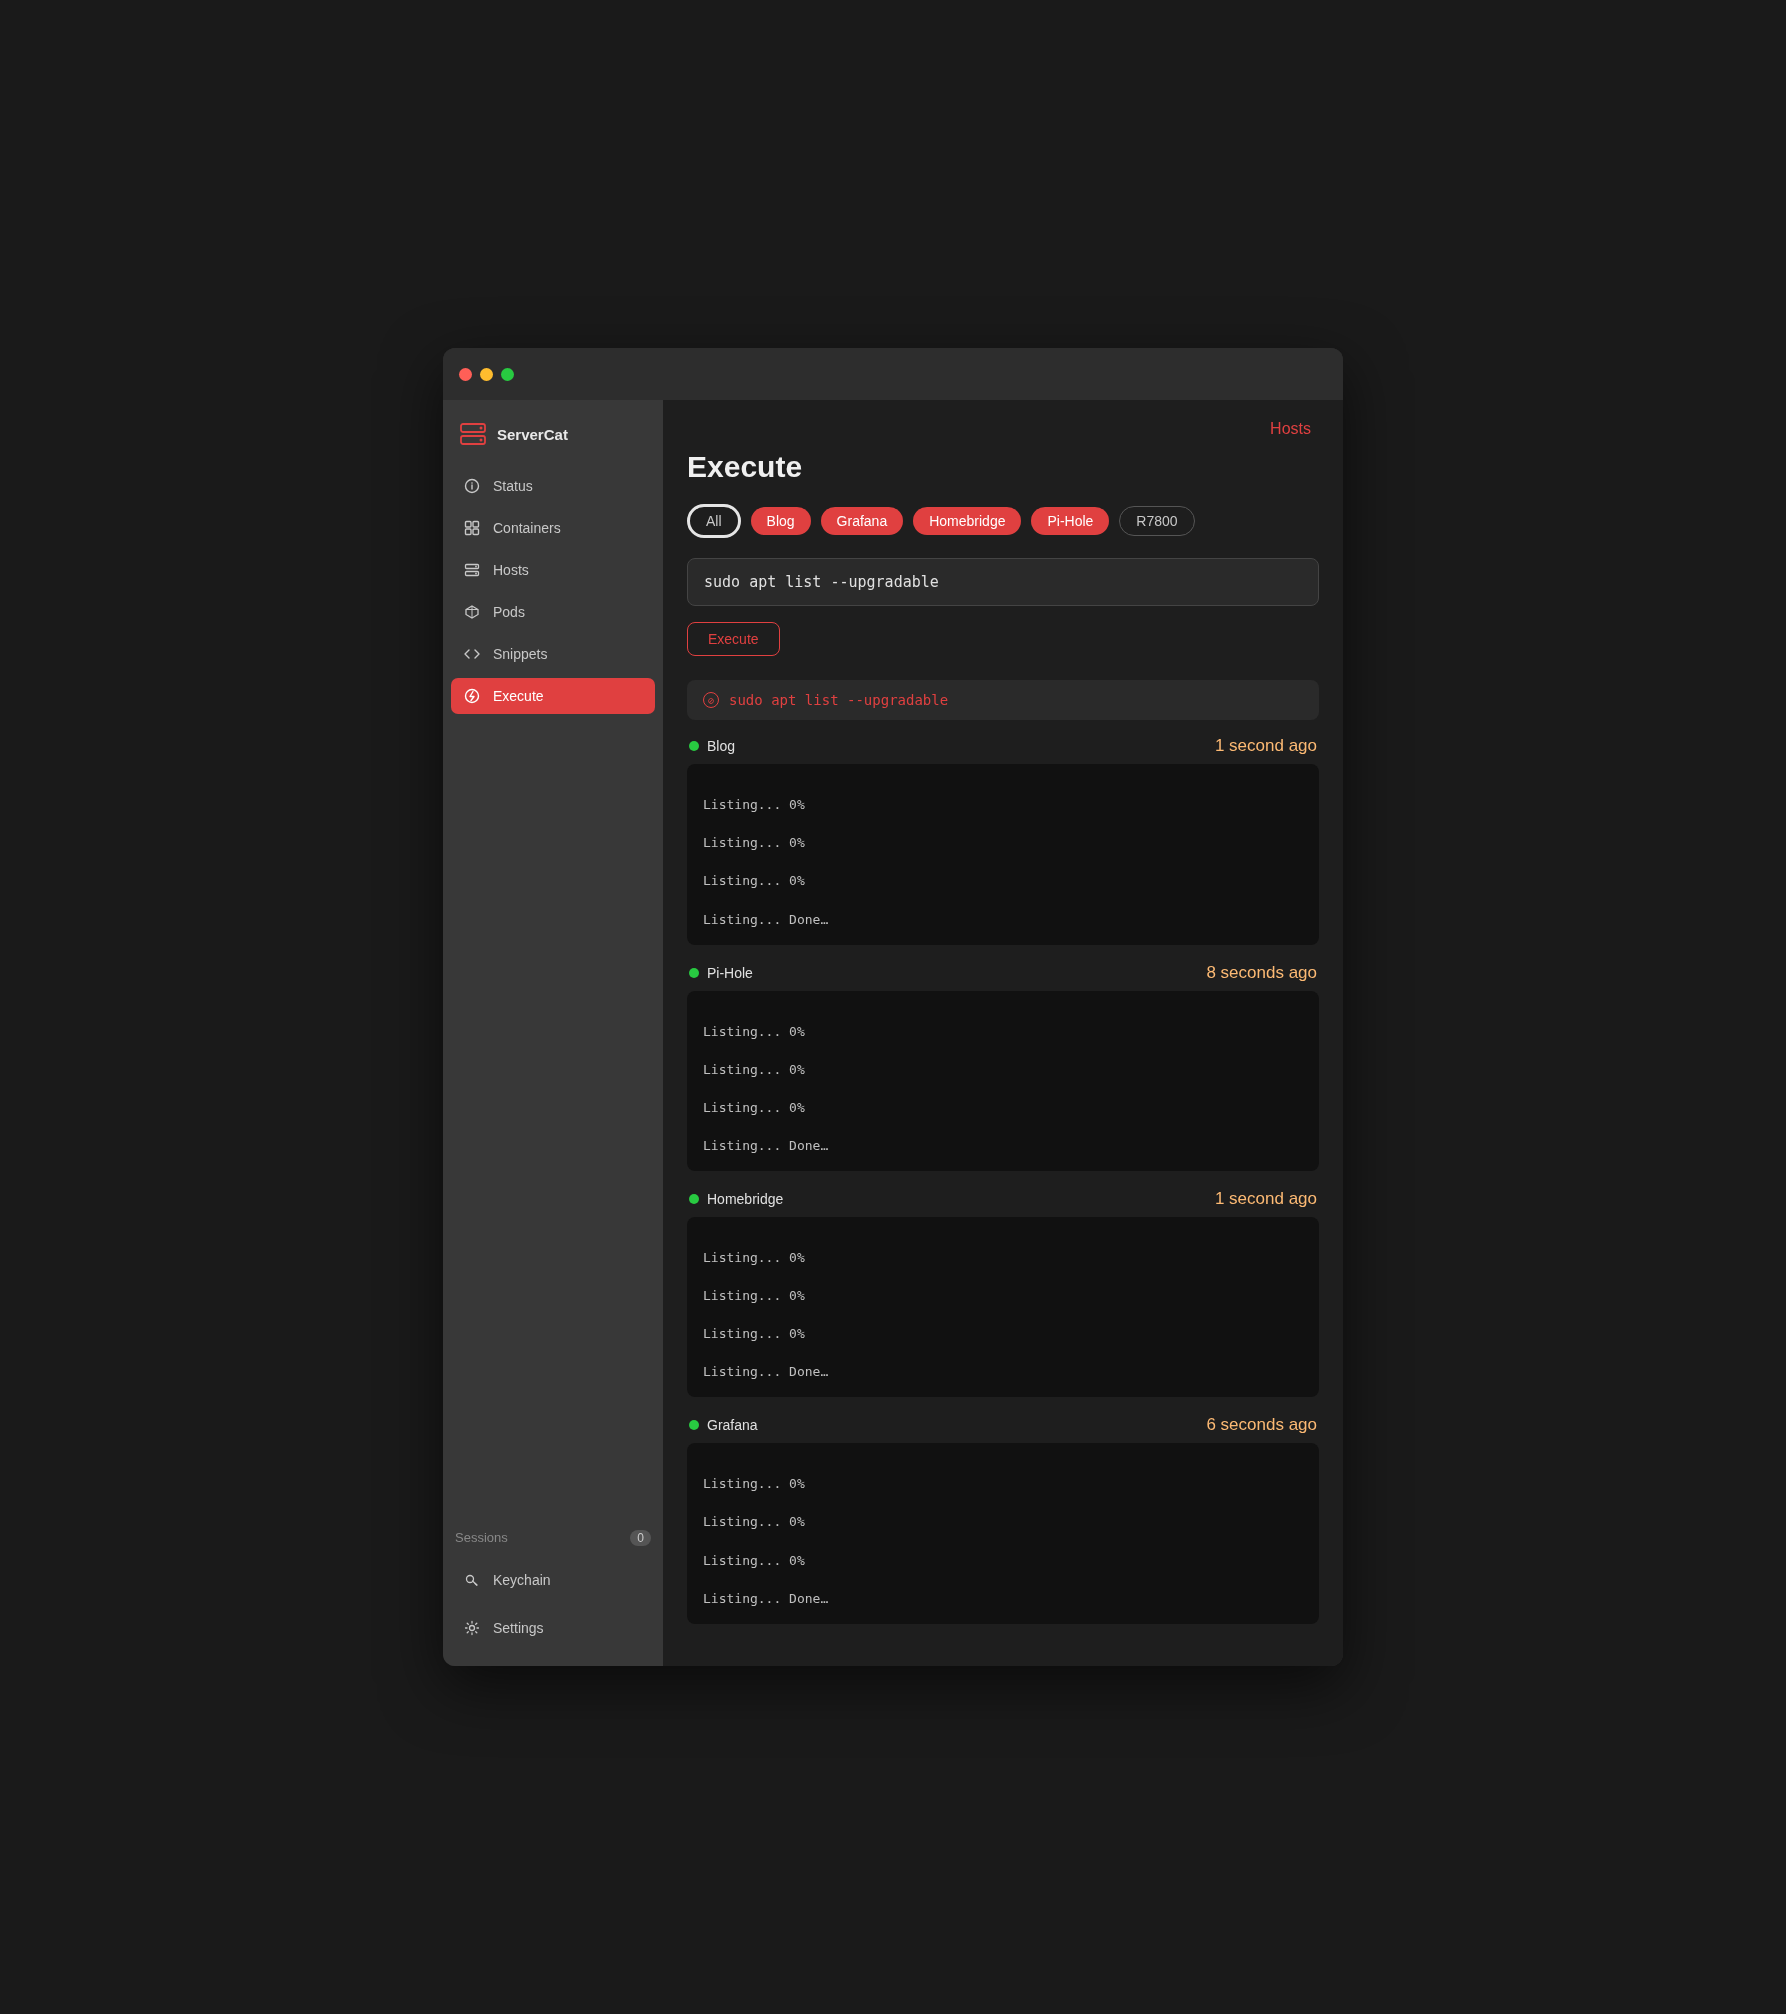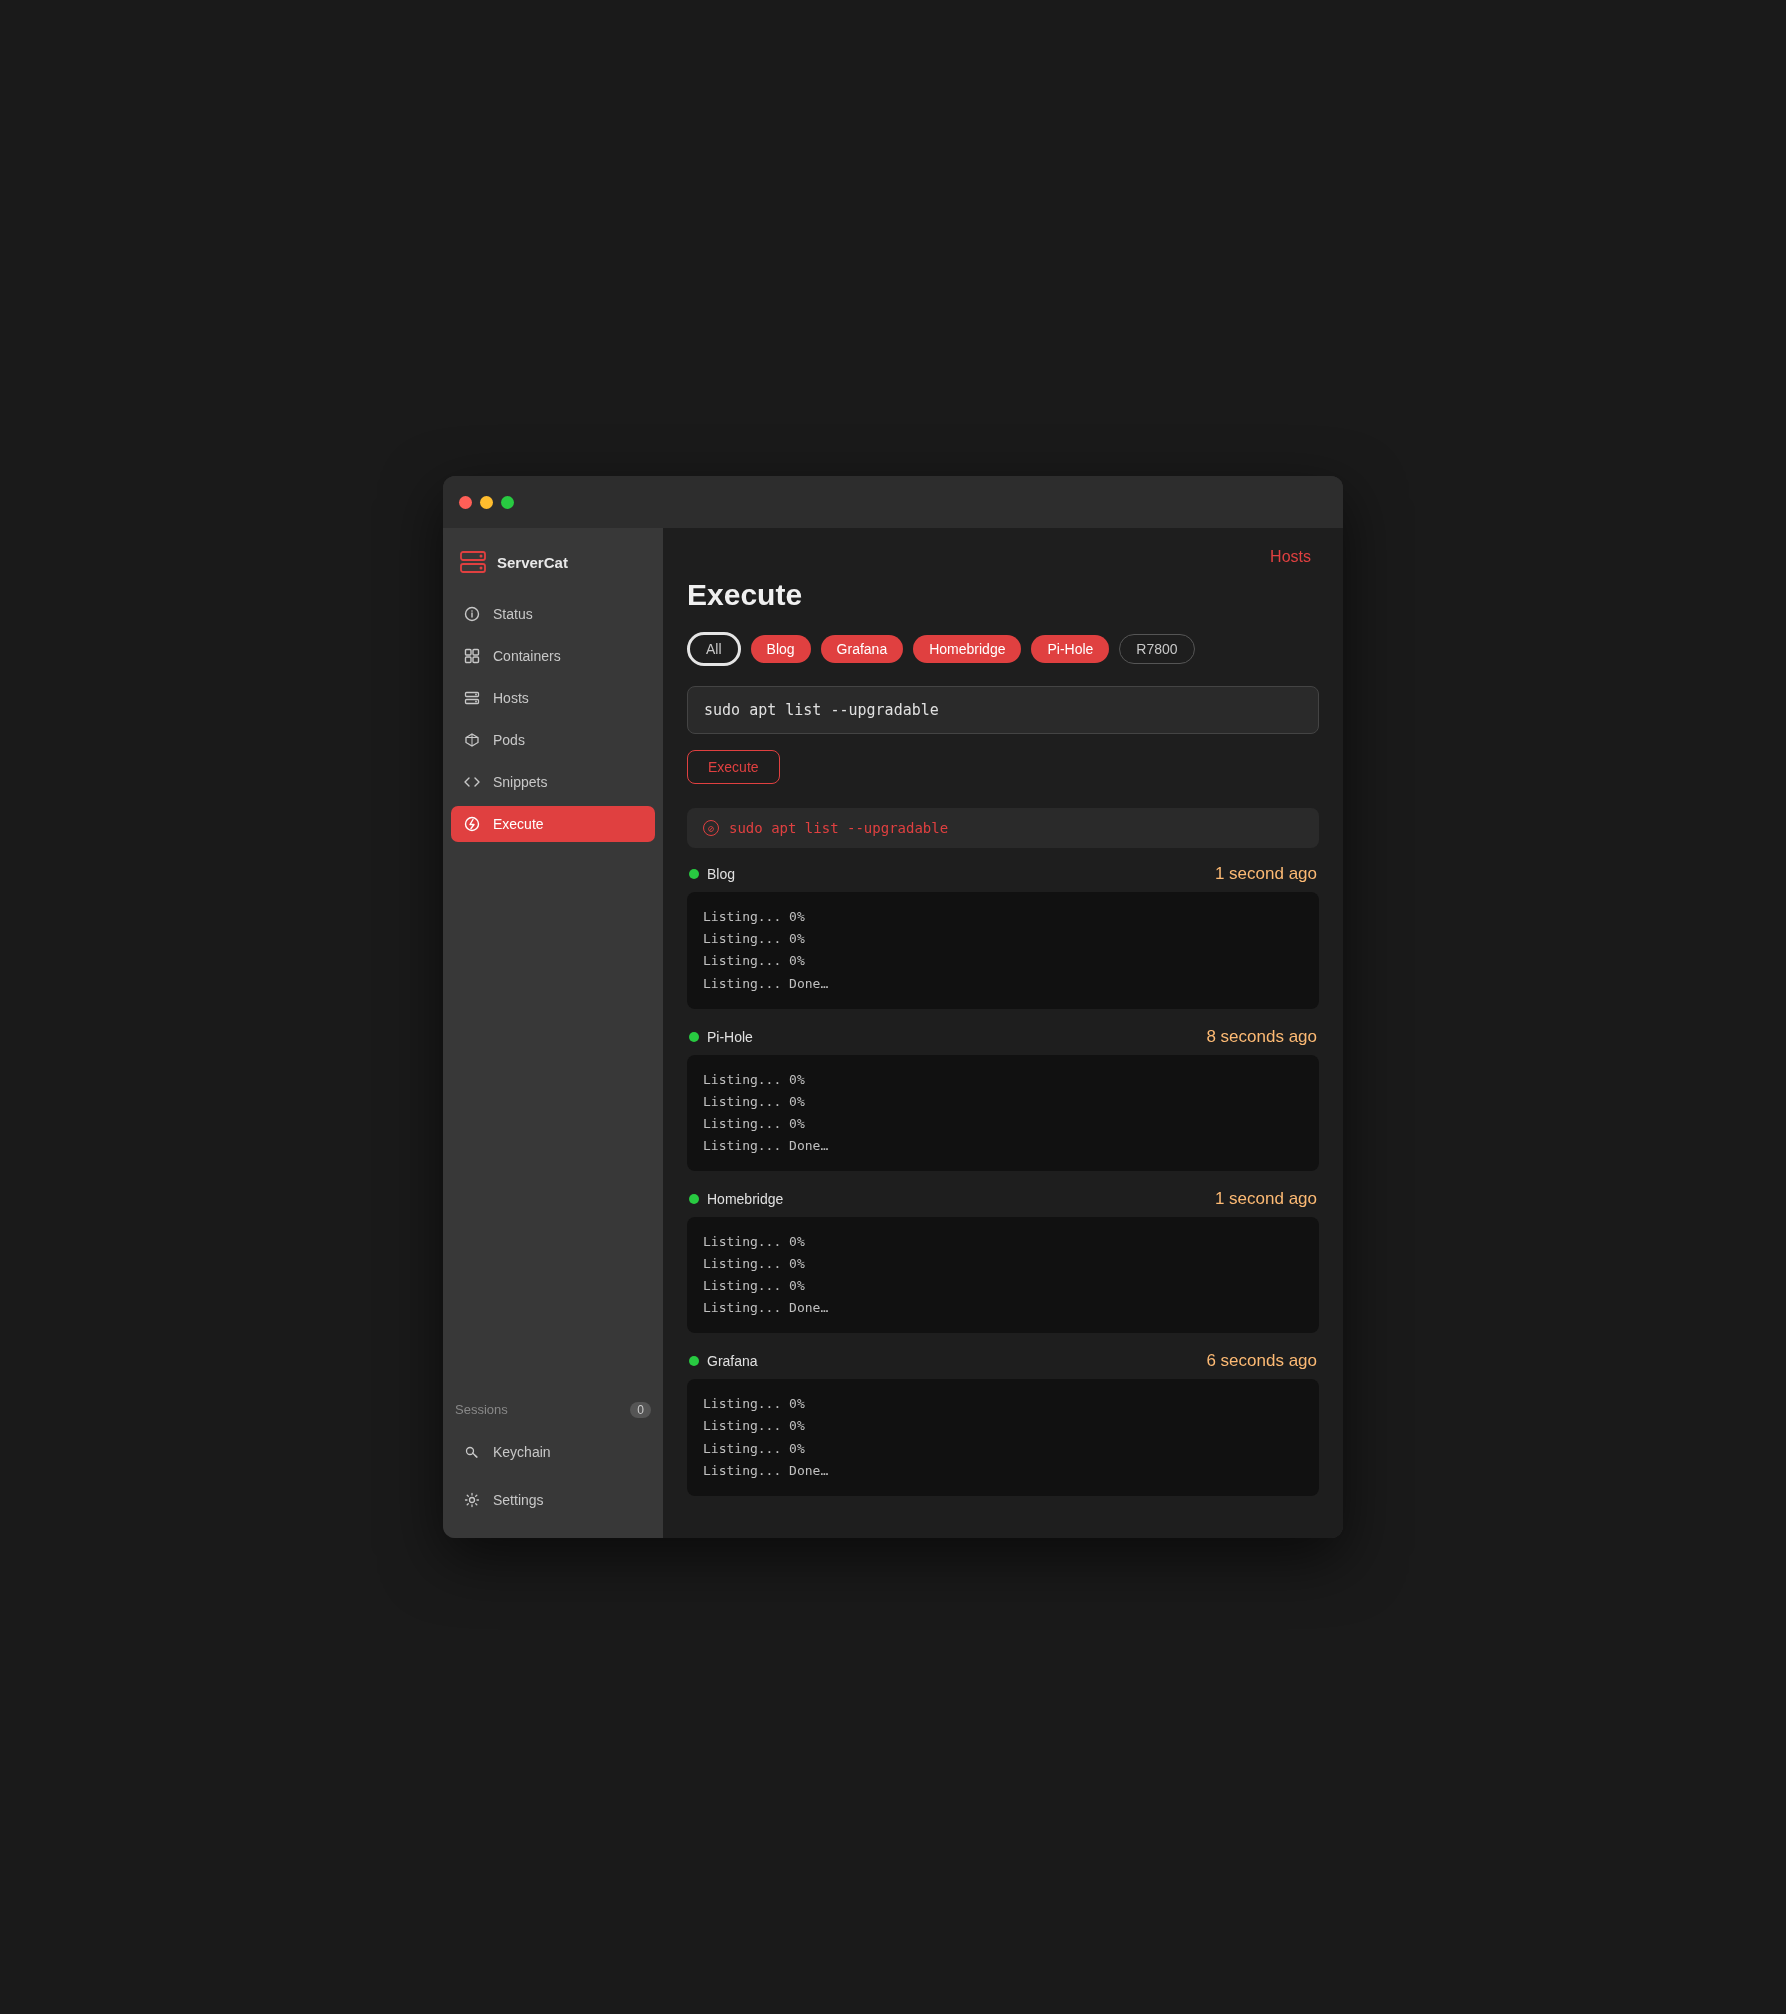--- a/index.html
+++ b/index.html
@@ -272,20 +272,21 @@
       background: #111;
       border-radius: 8px;
       padding: 14px 16px;
       font-family: 'SF Mono', 'Menlo', 'Monaco', monospace;
       font-size: 13px;
       color: #c0c0c0;
       line-height: 1.7;
     }
     .terminal-line {
       display: block;
+      margin-top: 16px;
     }
 
     
     .main-inner::-webkit-scrollbar { width: 6px; }
     .main-inner::-webkit-scrollbar-track { background: transparent; }
     .main-inner::-webkit-scrollbar-thumb { background: #444; border-radius: 3px; }
   </style>
 </head>
 <body>
 

